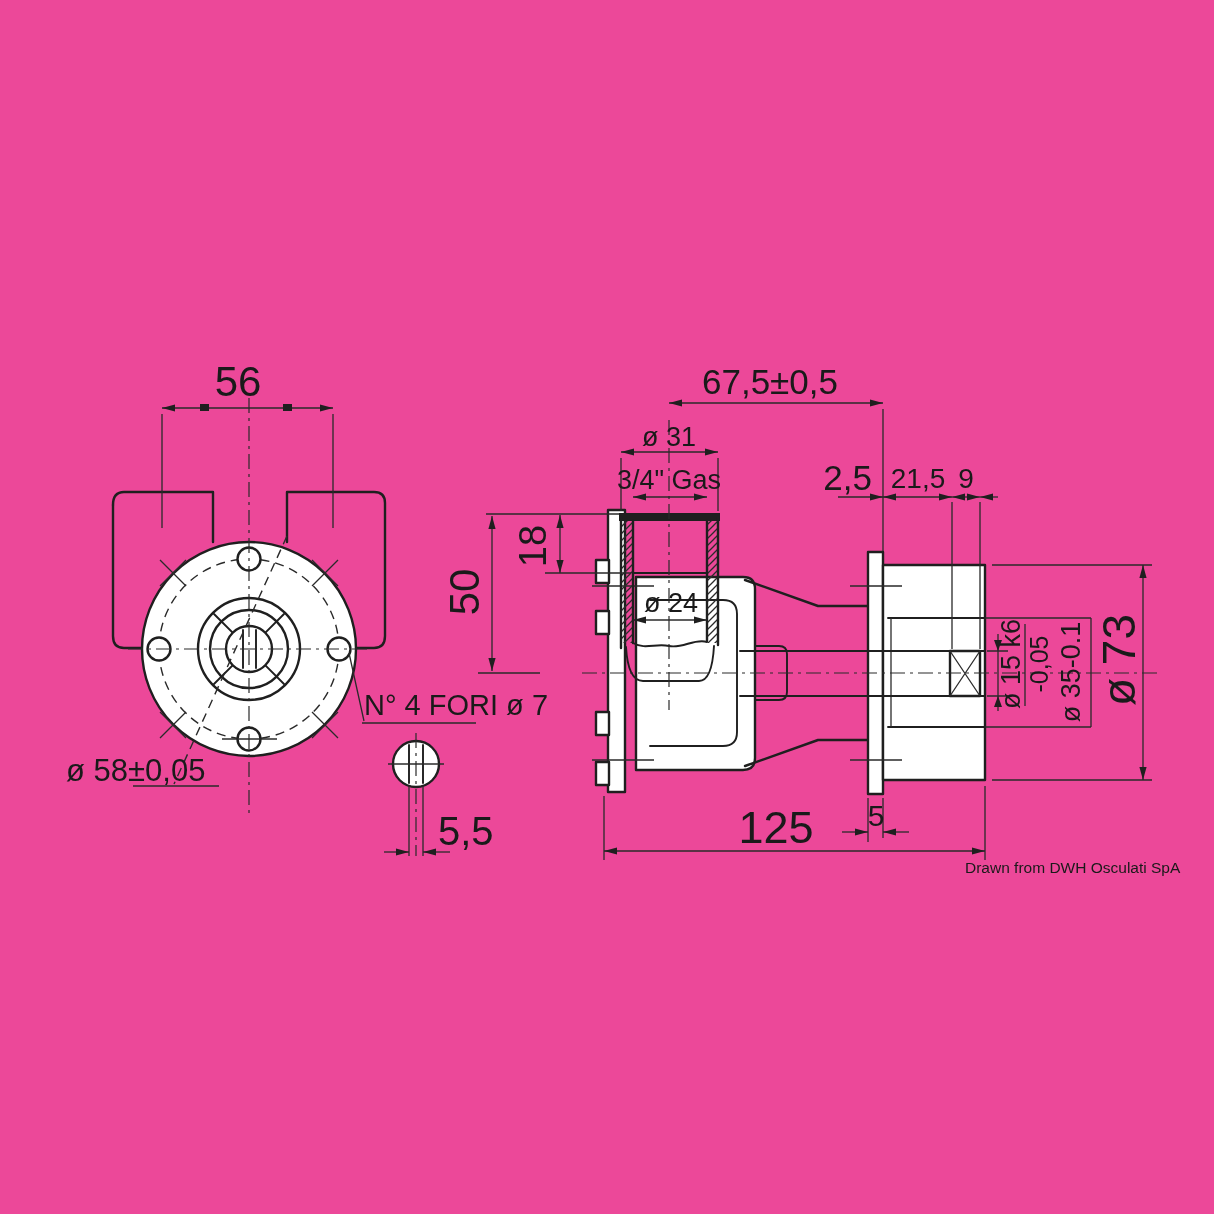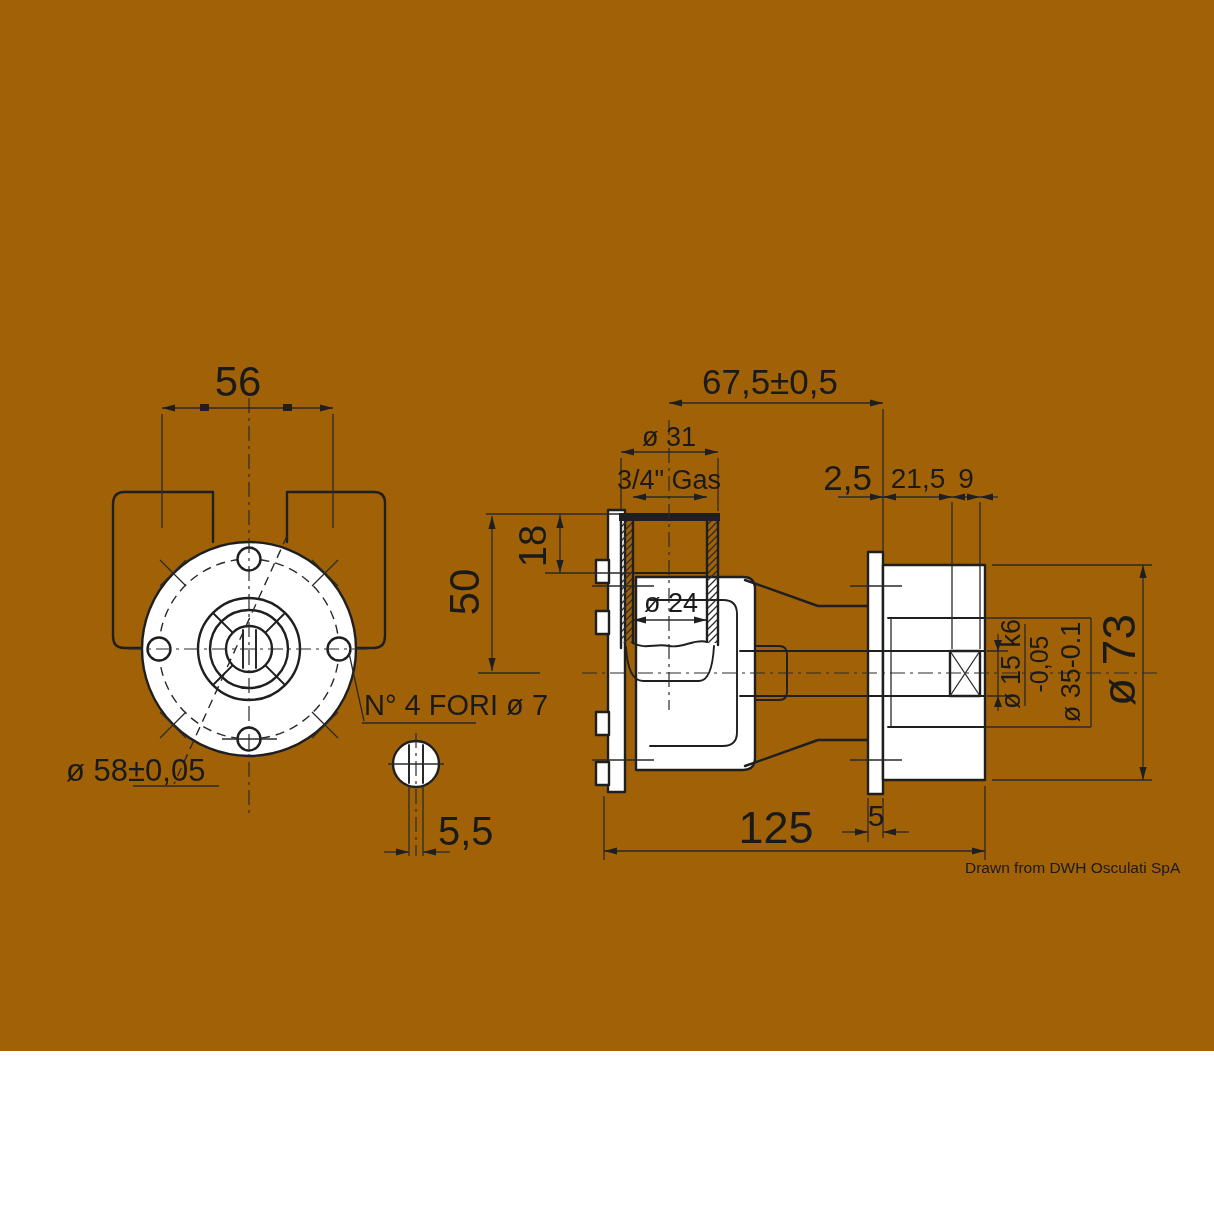--- a/index.html
+++ b/index.html
@@ -1,16 +1,16 @@
 <!DOCTYPE html>
 <html><head>
 <meta charset="utf-8">
 <style>
   html,body{margin:0;padding:0;background:#ffffff;}
-  .page{width:1214px;height:1051px;background:#a16207;position:relative;overflow:hidden;
+  .page{width:1214px;height:1214px;background:#ec4899;position:relative;overflow:hidden;
         font-family:"Liberation Sans", sans-serif;}
   svg{display:block;}
   svg text{fill:#1a1a1a;font-family:"Liberation Sans", sans-serif;}
   .ol{stroke:#1f1f1f;stroke-width:2.4;fill:none;stroke-linecap:round;stroke-linejoin:round;}
   .olw{stroke:#1f1f1f;stroke-width:2.4;fill:#ffffff;stroke-linejoin:round;}
   .in{stroke:#1f1f1f;stroke-width:1.9;fill:none;stroke-linecap:round;stroke-linejoin:round;}
   .thin{stroke:#2a2a2a;stroke-width:1.3;fill:none;}
   .dim{stroke:#2a2a2a;stroke-width:1.3;fill:none;}
   .cl{stroke:#2a2a2a;stroke-width:1.2;fill:none;stroke-dasharray:15 5 3 5;}
   .dash{stroke:#2a2a2a;stroke-width:1.4;fill:none;stroke-dasharray:9 6;}

